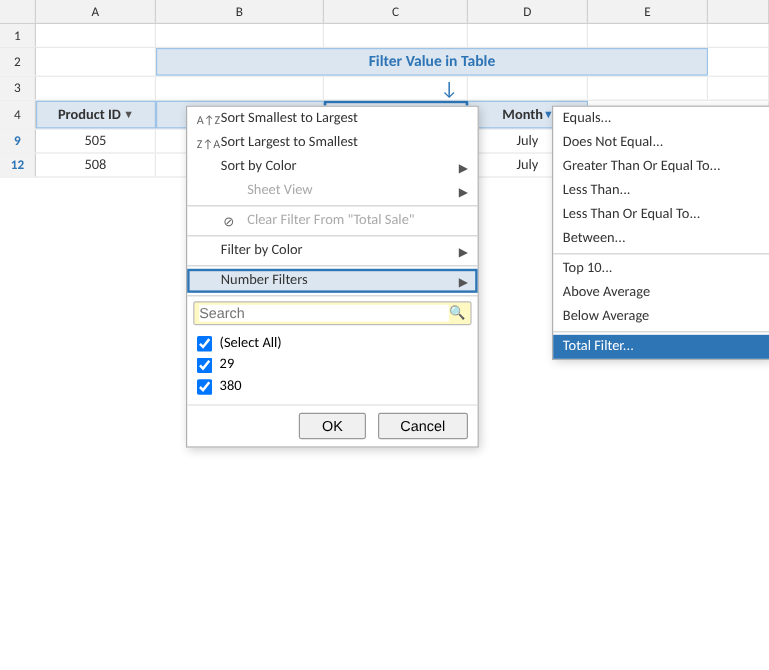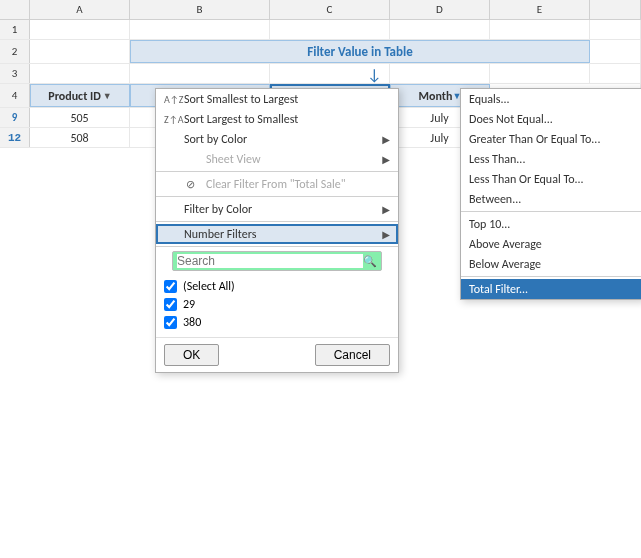--- a/index.html
+++ b/index.html
@@ -143,26 +143,26 @@
     }
     .menu-separator {
       height: 1px;
       background: #d0d0d0;
       margin: 2px 0;
     }
 
     
     .search-box {
       display: flex;
-      align-items: center;
-      margin: 4px 16px;
+      align-items: flex-start;
+      margin: 4px 5px;
       border: 1px solid #bbb;
       border-radius: 2px;
       padding: 2px 4px;
-      background: #86efac;
+      background: #fef9c3;
     }
     .search-input {
       border: none;
       outline: none;
       font-size: 12px;
       flex: 1;
       color: #999;
     }
     .search-icon-span {
       font-size: 11px;
@@ -180,21 +180,21 @@
       font-size: 12px;
       cursor: pointer;
     }
     .checkbox-item input[type=checkbox] {
       margin-right: 6px;
     }
 
     
     .dialog-buttons {
       display: flex;
-      justify-content: space-between;
+      justify-content: flex-end;
       gap: 10px;
       padding: 6px 8px;
       border-top: 1px solid #e0e0e0;
     }
     .dialog-btn {
       padding: 3px 18px;
       font-size: 12px;
       border: 1px solid #999;
       background: #f0f0f0;
       cursor: pointer;
@@ -309,21 +309,21 @@
     <div class="row">
       <div class="row-num" style="color:#2e75b6; font-weight:bold;">9</div>
       <div class="cell col-b">505</div>
       <div class="cell col-c"></div>
       <div class="cell col-d"></div>
       <div class="cell" style="width:100px;">July</div>
       <div class="cell col-rest"></div>
     </div>
 
     <div class="row">
-      <div class="row-num" style="color:#2e75b6; font-weight:bold;font-family:Liberation Mono, monospace;">12</div>
+      <div class="row-num" style="color:#2e75b6; font-weight:bold;">12</div>
       <div class="cell col-b">508</div>
       <div class="cell col-c"></div>
       <div class="cell col-d"></div>
       <div class="cell" style="width:100px;">July</div>
       <div class="cell col-rest"></div>
     </div>
 
   </div>
 
   <div class="blue-arrow">↓</div>

